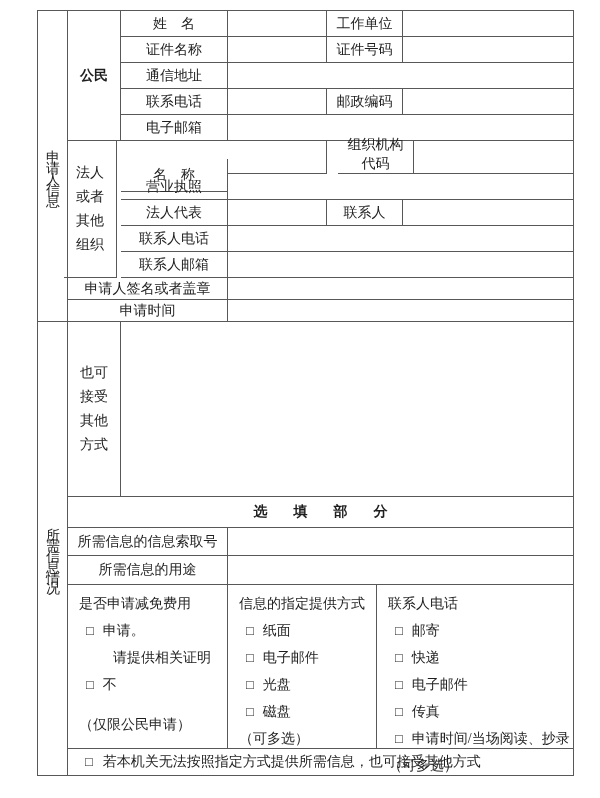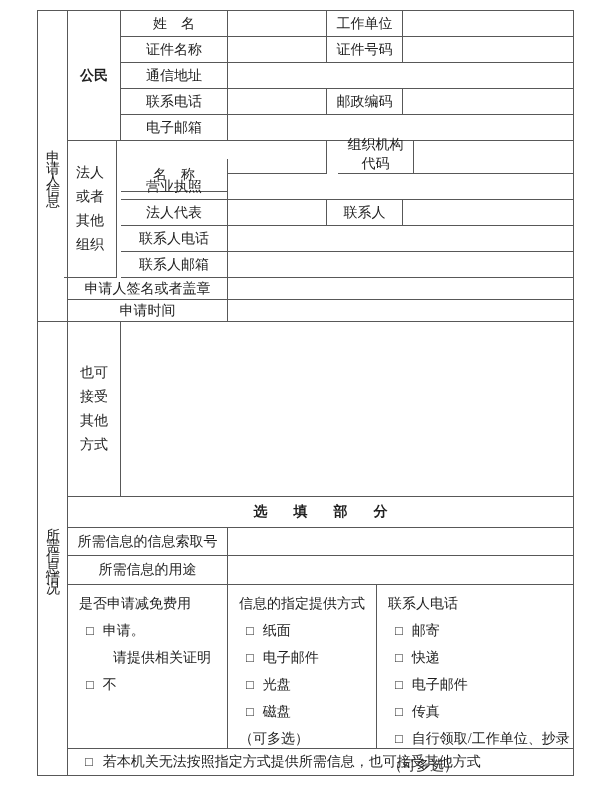--- a/index.html
+++ b/index.html
@@ -143,20 +143,21 @@
       <div class="choice-item">
         <span class="cb">□</span>
         <span>申请。</span>
       </div>
       <div class="choice-cont">请提供相关证明</div>
       <div class="choice-item">
         <span class="cb">□</span>
         <span>不</span>
       </div>
       <div class="spacer"></div>
+      <div class="choice-note">（仅限公民申请）</div>
     </div>
 
     <div class="cell choice-col" style="left:190px;top:574px;width:149px;height:164px;">
       <div class="choice-title">信息的指定提供方式</div>
       <div class="choice-item">
         <span class="cb">□</span>
         <span>纸面</span>
       </div>
       <div class="choice-item">
         <span class="cb">□</span>
@@ -187,21 +188,21 @@
       <div class="choice-item">
         <span class="cb">□</span>
         <span>电子邮件</span>
       </div>
       <div class="choice-item">
         <span class="cb">□</span>
         <span>传真</span>
       </div>
       <div class="choice-item">
         <span class="cb">□</span>
-        <span>自行领取/工作单位、抄录</span>
+        <span>申请时间/当场阅读、抄录</span>
       </div>
       <div class="choice-note">（可多选）</div>
     </div>
 
     <div class="cell bottom-row" style="left:30px;top:738px;width:506px;height:27px;">
       <span class="cb">□</span>
       <span>若本机关无法按照指定方式提供所需信息，也可接受其他方式</span>
     </div>
 
   </div>

